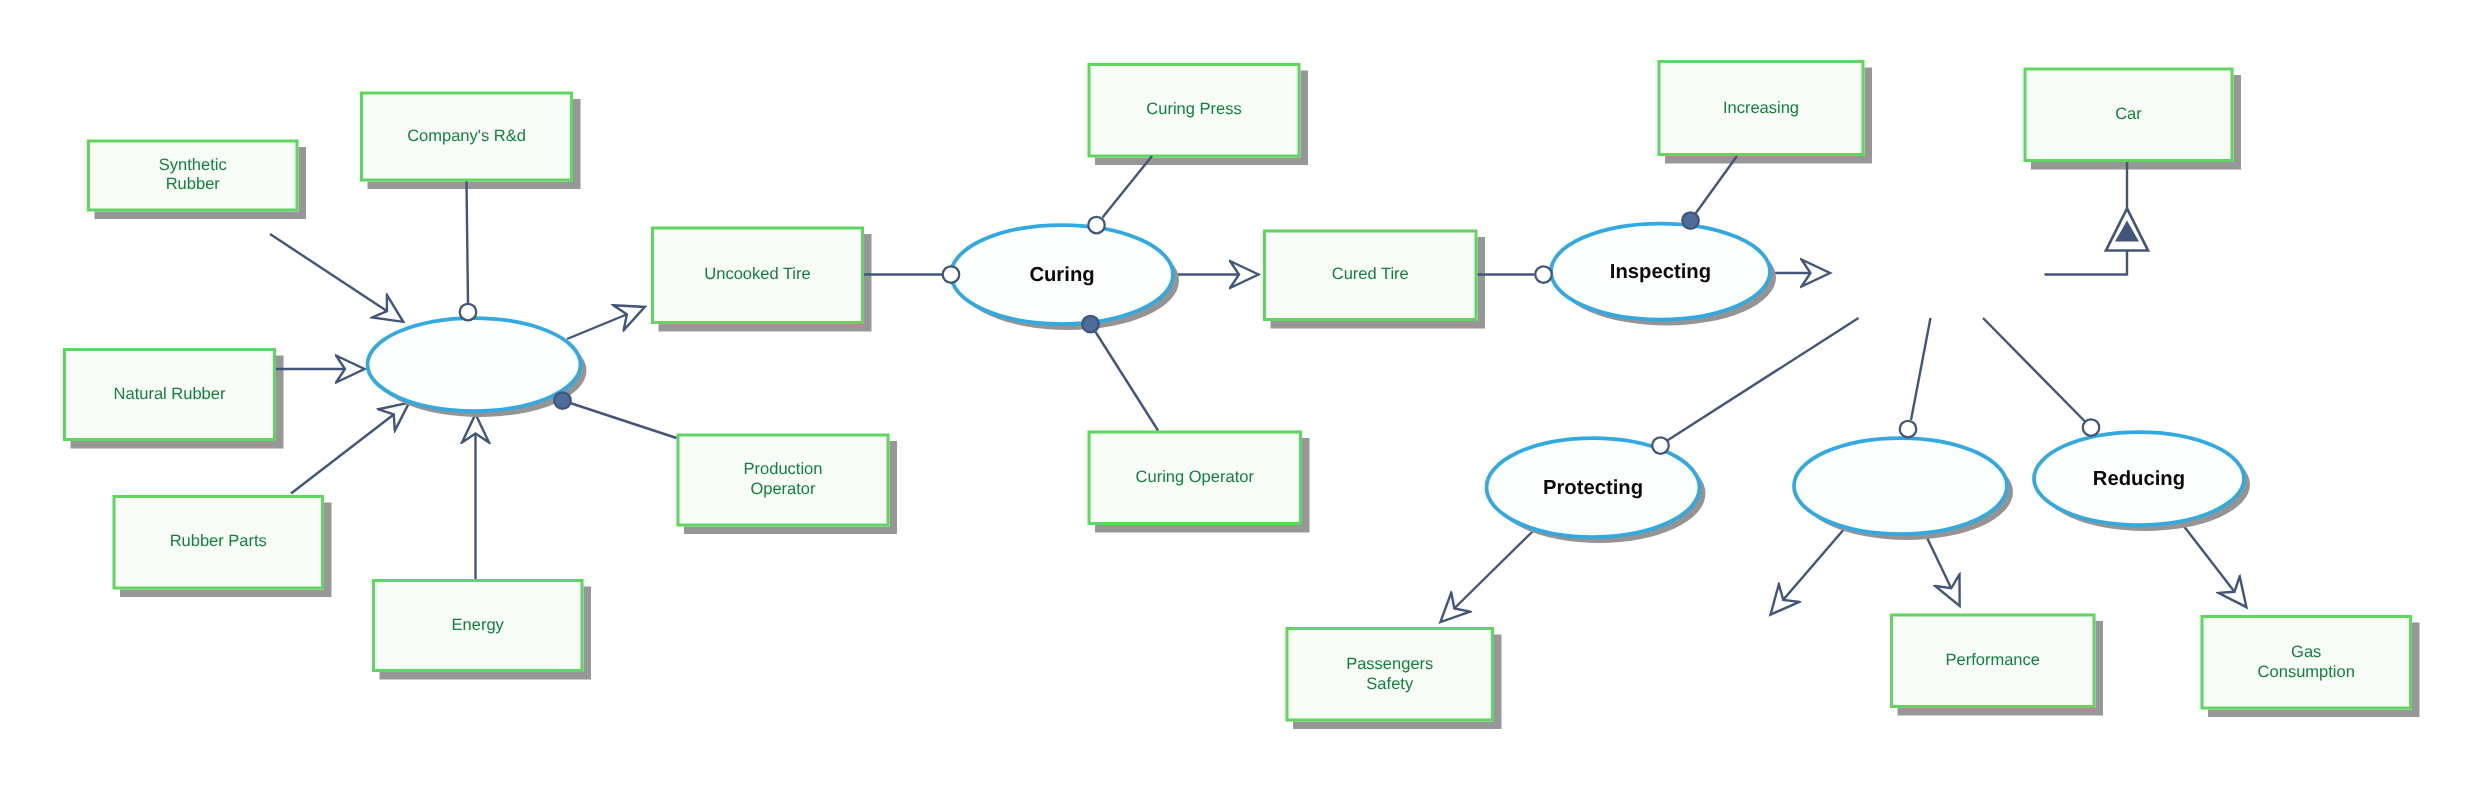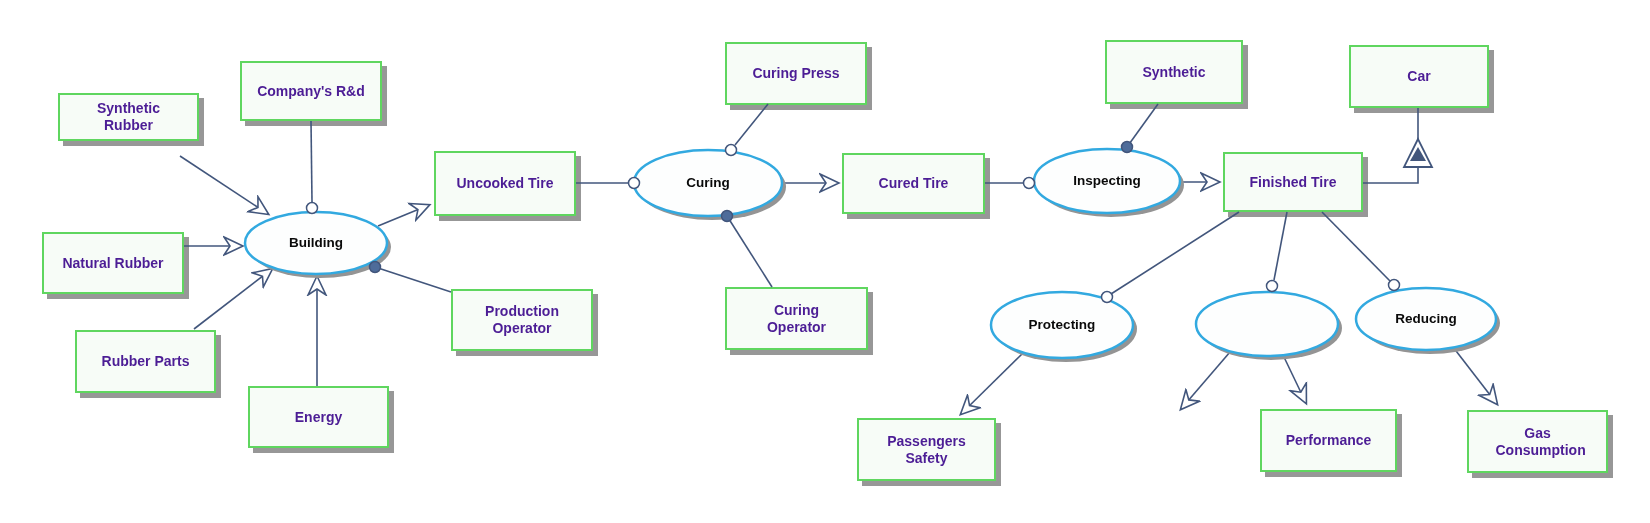--- a/index.html
+++ b/index.html
@@ -15,21 +15,21 @@
     position:absolute;
     box-sizing:border-box;
     background:#f7fcf7;
     border:2px solid #5fd65f;
     box-shadow:5px 5px 0 0 #979797;
     display:flex;align-items:center;justify-content:center;
     text-align:center;
     z-index:1;
   }
   .box .lbl{
-    font-size:14px;font-weight:bold;color:#4c1d95;line-height:1.18;
+    font-size:11px;font-weight:normal;color:#15803d;line-height:1.18;
     max-width:122px;
   }
   .box.narrow .lbl{max-width:84px;}
   
   svg.layer{
     position:absolute;left:0;top:0;z-index:2;pointer-events:none;
   }
   
   .enode{
     position:absolute;z-index:3;
@@ -137,41 +137,35 @@
   <div class="box" style="left:725px;top:42px;width:142px;height:63px">
       <span class="lbl">Curing Press</span>
     </div>
   <div class="box narrow" style="left:725px;top:287px;width:143px;height:63px">
       <span class="lbl">Curing Operator</span>
     </div>
   <div class="box" style="left:842px;top:153px;width:143px;height:61px">
       <span class="lbl">Cured Tire</span>
     </div>
   <div class="box" style="left:1105px;top:40px;width:138px;height:64px">
-      <span class="lbl">Synthetic</span>
-    </div>
-  <div class="box" style="left:1223px;top:152px;width:140px;height:60px">
-      <span class="lbl">Finished Tire</span>
+      <span class="lbl">Increasing</span>
     </div>
   <div class="box" style="left:1349px;top:45px;width:140px;height:63px">
       <span class="lbl">Car</span>
     </div>
   <div class="box narrow" style="left:857px;top:418px;width:139px;height:63px">
       <span class="lbl">Passengers Safety</span>
     </div>
   <div class="box" style="left:1260px;top:409px;width:137px;height:63px">
       <span class="lbl">Performance</span>
     </div>
   <div class="box narrow" style="left:1467px;top:410px;width:141px;height:63px">
       <span class="lbl">Gas Consumption</span>
     </div>
 
-  <div class="enode" style="left:245px;top:212px;width:142px;height:62px">
-      <span class="lbl">Building</span>
-    </div>
   <div class="enode" style="left:634px;top:150px;width:148px;height:66px">
       <span class="lbl">Curing</span>
     </div>
   <div class="enode" style="left:1034px;top:149px;width:146px;height:64px">
       <span class="lbl">Inspecting</span>
     </div>
   <div class="enode" style="left:991px;top:292px;width:142px;height:66px">
       <span class="lbl">Protecting</span>
     </div>
   <div class="enode" style="left:1356px;top:288px;width:140px;height:62px">

